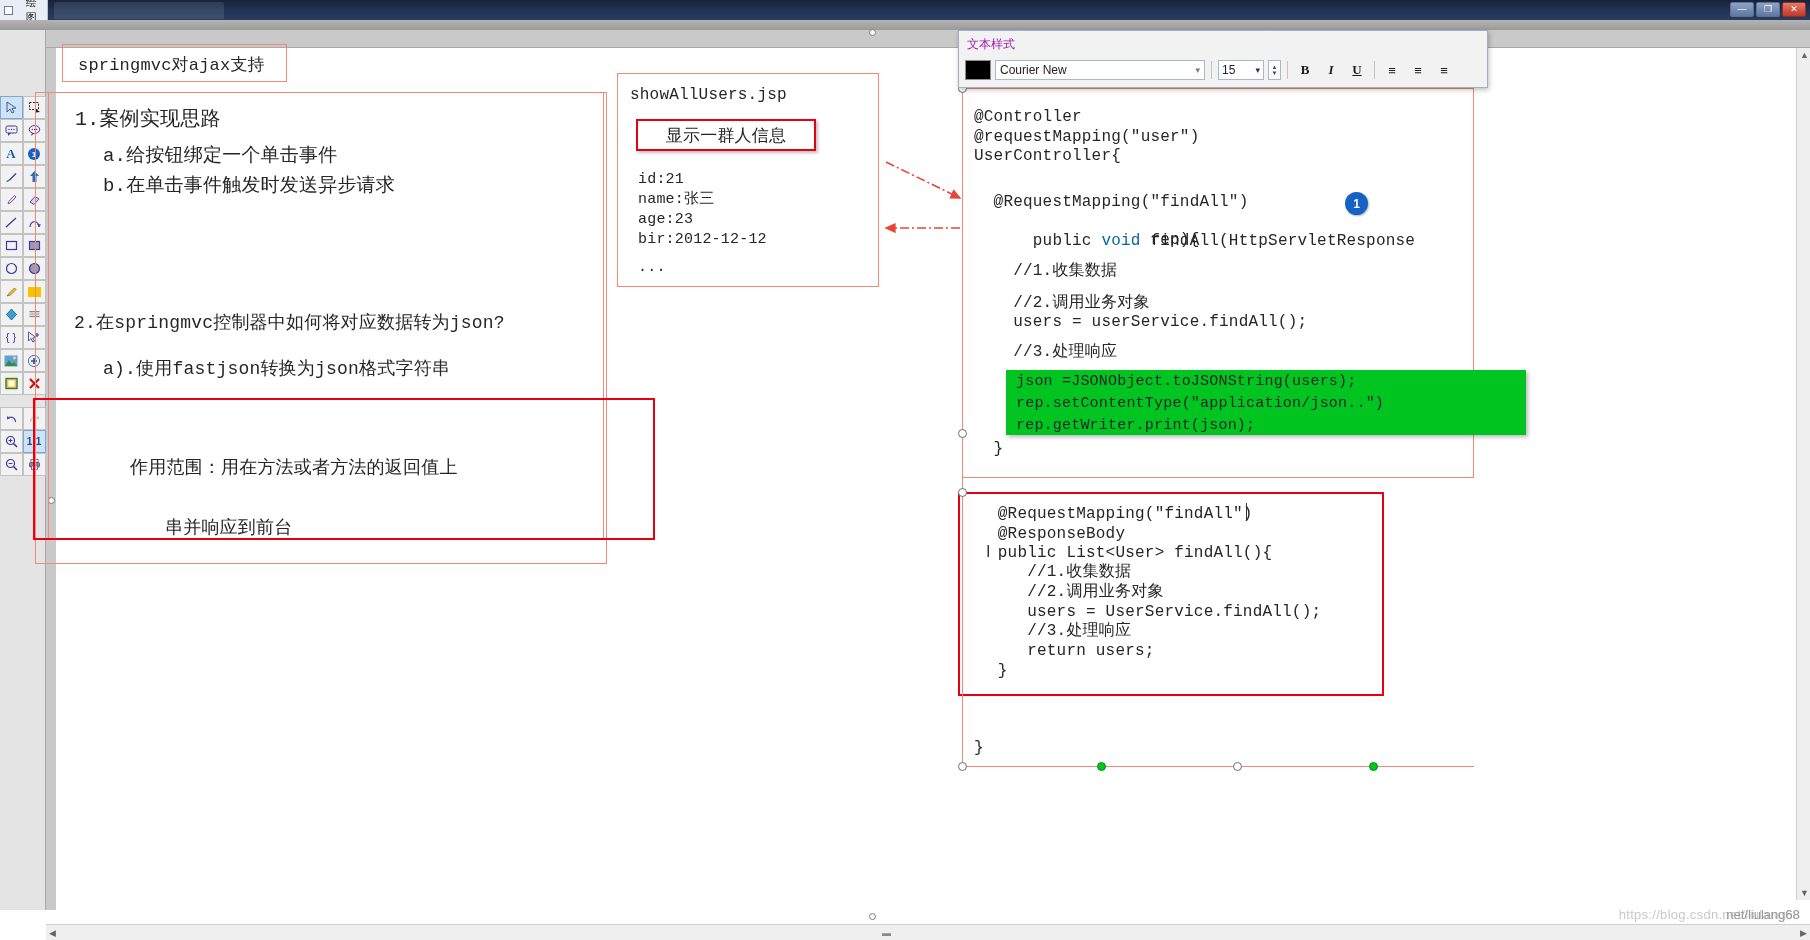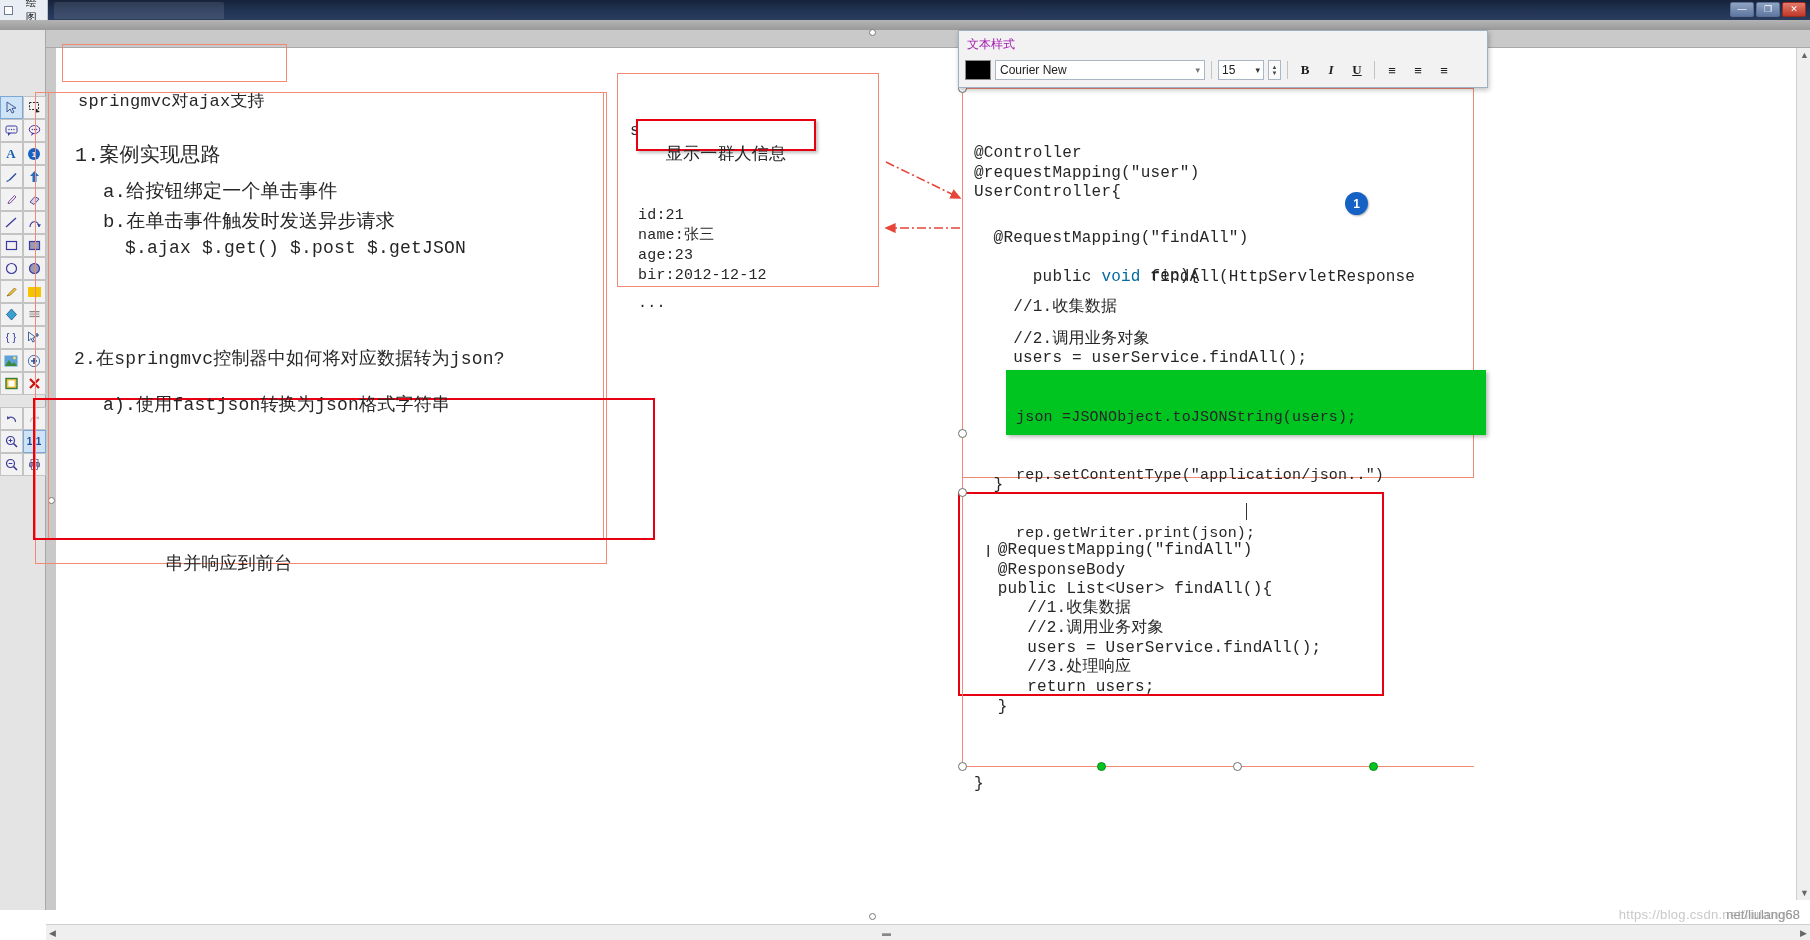--- a/index.html
+++ b/index.html
@@ -82,21 +82,21 @@
   }
   .sc-arrow { font-size:9px; color:#666; position:absolute; }
 
   
   .box { position:absolute; border:1.5px solid #e8644b; background:transparent; }
   .box.red { border-color:#e60012; border-width:2px; }
   .box.thin { border-color:#f08a74; border-width:1.5px; }
 
   .mono {
     font-family:"Liberation Mono","DejaVu Sans Mono",monospace;
-    color:#262626; white-space:pre; letter-spacing:.2px;margin-top:36px;
+    color:#262626; white-space:pre; letter-spacing:.2px;
   }
 
   .title-box { left:62px; top:44px; width:225px; height:38px; }
   .title-txt {
     position:absolute; left:78px; top:53px; font-size:17px;
   }
 
   .main-box { left:48px; top:92px; width:556px; height:447px; }
   .main-box2 { left:33px; top:398px; width:622px; height:142px; }
   .outer-box { left:35px; top:92px; width:572px; height:472px; }
@@ -112,21 +112,21 @@
     display:flex; align-items:center; justify-content:center;
   }
   .jsp-hl span { font-size:17px; }
   .jsp-data { position:absolute; left:638px; top:170px; font-size:15px; line-height:20px; }
 
   .code-box { left:962px; top:88px; width:512px; height:390px; }
   .code1 { position:absolute; left:974px; top:108px; font-size:16px; line-height:19.5px; }
   .kw-void { color:#0369a1; }
 
   .green-hl {
-    position:absolute; left:1006px; top:370px; width:480px; height:65px;
+    position:absolute; left:1006px; top:370px; width:520px; height:65px;
     background:#00c520; box-shadow:2px 2px 4px rgba(0,0,0,.28);
   }
   .green-hl .mono { font-size:15px; line-height:20px; padding:2px 0 0 10px; display:block; }
 
   .badge1 {
     position:absolute; left:1345px; top:192px; width:23px; height:23px;
     border-radius:50%; background:#1561c4; color:#fff;
     font-size:12px; font-weight:bold;
     display:flex; align-items:center; justify-content:center;
     box-shadow:1px 1px 2px rgba(0,0,0,.3);
@@ -456,24 +456,24 @@
   <div class="box thin title-box"></div>
   <div class="mono title-txt">springmvc对ajax支持</div>
 
   <div class="box thin outer-box"></div>
   <div class="box thin main-box"></div>
   <div class="box red main-box2"></div>
 
   <div class="blk mono" style="left:75px; top:105px; font-size:20px;">1.案例实现思路</div>
   <div class="blk mono" style="left:103px; top:142px; font-size:19px;">a.给按钮绑定一个单击事件</div>
   <div class="blk mono" style="left:103px; top:172px; font-size:19px;">b.在单击事件触发时发送异步请求</div>
-  <div class="blk mono" style="left:103px; top:202px; font-size:18px;">  $.ajax $.get() $.post $.getJSON</div>
 
   <div class="blk mono" style="left:74px; top:310px; font-size:18px;">2.在springmvc控制器中如何将对应数据转为json?</div>
   <div class="blk mono" style="left:103px; top:356px; font-size:18px;">a).使用fastjson转换为json格式字符串</div>
+  <div class="blk mono" style="left:130px; top:455px; font-size:18px;">作用范围：用在方法或者方法的返回值上</div>
   <div class="blk mono" style="left:165px; top:515px; font-size:18px;">串并响应到前台</div>
 
   <div class="box thin jsp-box"></div>
   <div class="mono jsp-title">showAllUsers.jsp</div>
   <div class="jsp-hl">
     <span class="mono">显示一群人信息</span>
   </div>
   <div class="mono jsp-data">id:21</div>
   <div class="mono jsp-data" style="top:190px;">name:张三</div>
   <div class="mono jsp-data" style="top:210px;">age:23</div>

